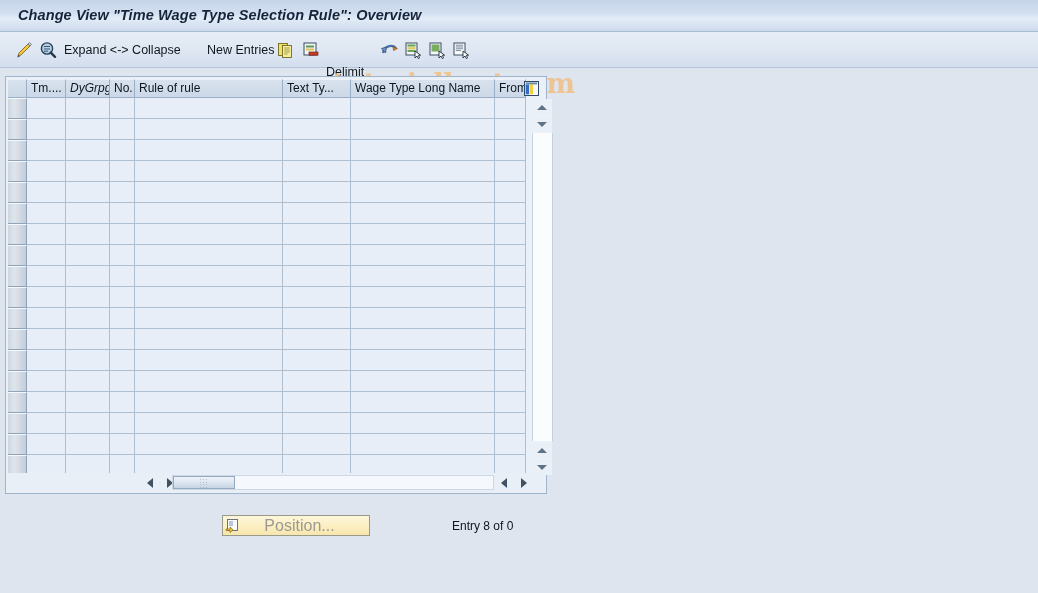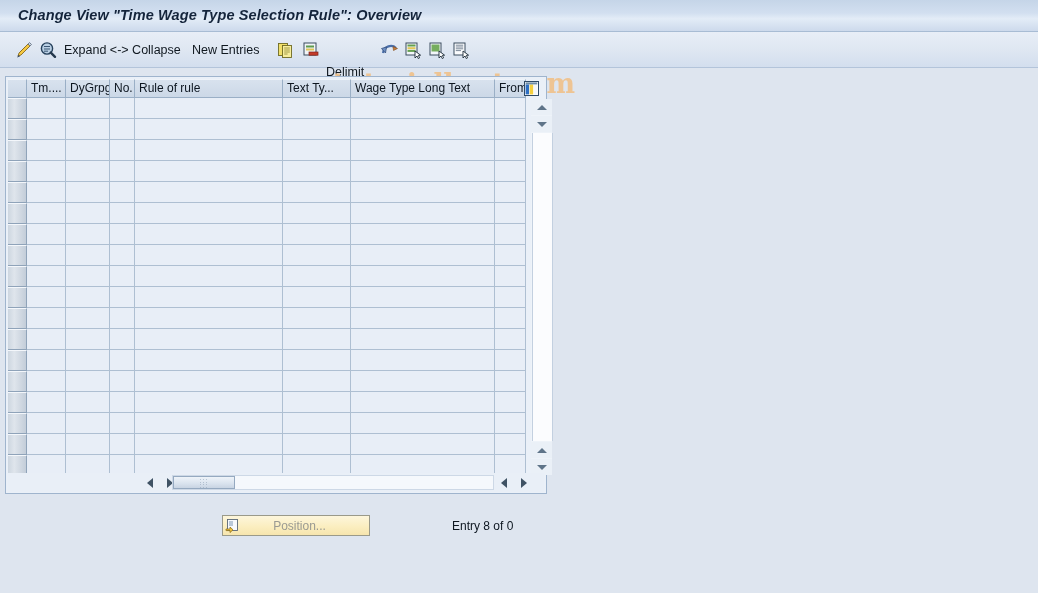--- a/index.html
+++ b/index.html
@@ -239,21 +239,21 @@
     background: linear-gradient(to bottom, #fdf6dc 0%, #fbeec0 55%, #f6e5ae 100%);
     border: 1px solid #9a9a8a;
     box-sizing: border-box;
     display: flex;
     align-items: center;
     cursor: default;
   }
   .position-btn-label {
     flex: 1;
     text-align: center;
-    font-size: 12px;
+    font-size: 16px;
     color: #9a9a92;
     white-space: nowrap;
     padding-right: 10px;
   }
   .entry-status {
     position: absolute;
     left: 452px; top: 519px;
     font-size: 12px;
     color: #0d1620;
     white-space: nowrap;
@@ -282,21 +282,21 @@
       <circle cx="9" cy="8.5" r="5.6" fill="#b9cfe4" stroke="#26415c" stroke-width="1.4"></circle>
       <path d="M6 6.5 h6 M6 9 h6 M6 11.2 h4" stroke="#2d4a68" stroke-width="0.9"></path>
       <path d="M12.8 12.6 L17 16.8" stroke="#1f3burgundy" stroke-width="2.4" stroke-linecap="round" style="stroke:#24384d"></path>
     </svg>
   </div>
 
   <div class="tb-item" style="left:64px;">
     <span class="tb-label">Expand &lt;-&gt; Collapse</span>
   </div>
 
-  <div class="tb-item" style="left:192px;">
+  <div class="tb-item" style="left:207px;">
     <span class="tb-label">New Entries</span>
   </div>
 
   <div class="tb-item" style="left:277px;">
     <svg class="tb-icon" width="18" height="18" viewBox="0 0 18 18">
       <rect x="1.5" y="2.5" width="9" height="12" fill="#f2e06a" stroke="#6f6a23" stroke-width="0.9"></rect>
       <rect x="5.5" y="4.5" width="9" height="12" fill="#f7ee9c" stroke="#6f6a23" stroke-width="0.9"></rect>
       <path d="M7.2 7 h5.6 M7.2 9 h5.6 M7.2 11 h5.6 M7.2 13 h3.4" stroke="#8e8533" stroke-width="0.8"></path>
     </svg>
   </div>
@@ -350,25 +350,25 @@
 
   <div class="watermark">www.tutorialkart.com</div>
 </div>
 
 <div class="table-panel">
   <div class="grid-wrap">
 
     <div class="hdr-row" id="hdr-row">
         <div class="hdr-cell sel" style="width: 19px;"></div>
         <div class="hdr-cell" style="width: 39px;">Tm....</div>
-        <div class="hdr-cell" style="width: 44px;">DyGrpg</div>
+        <div class="hdr-cell" style="width: 44px; font-style: italic;">DyGrpg</div>
         <div class="hdr-cell" style="width: 25px;">No.</div>
         <div class="hdr-cell" style="width: 148px;">Rule of rule</div>
         <div class="hdr-cell" style="width: 68px;">Text Ty...</div>
-        <div class="hdr-cell" style="width: 144px;">Wage Type Long Text</div>
+        <div class="hdr-cell" style="width: 144px;">Wage Type Long Name</div>
         <div class="hdr-cell" style="width: 31px; position: relative; overflow: visible; text-align: right;"><span>From</span><span style="position: absolute; right: -14px; top: 1px; width: 15px; height: 15px; display: block;"><svg width="15" height="15" viewBox="0 0 15 15">
               <rect x="0.5" y="0.5" width="14" height="14" fill="#ffffff" stroke="#2f4a66" stroke-width="1"></rect>
               <rect x="1.6" y="3.4" width="3.5" height="10" fill="#2e6fc4"></rect>
               <rect x="5.7" y="3.4" width="3.5" height="10" fill="#f5cf3e"></rect>
               <rect x="9.8" y="3.4" width="3.5" height="10" fill="#f5f7fa"></rect>
               <rect x="1.6" y="1.4" width="11.7" height="2" fill="#6d8ca8"></rect>
             </svg></span></div>
       </div>
 
     <div class="rows" id="rows">

